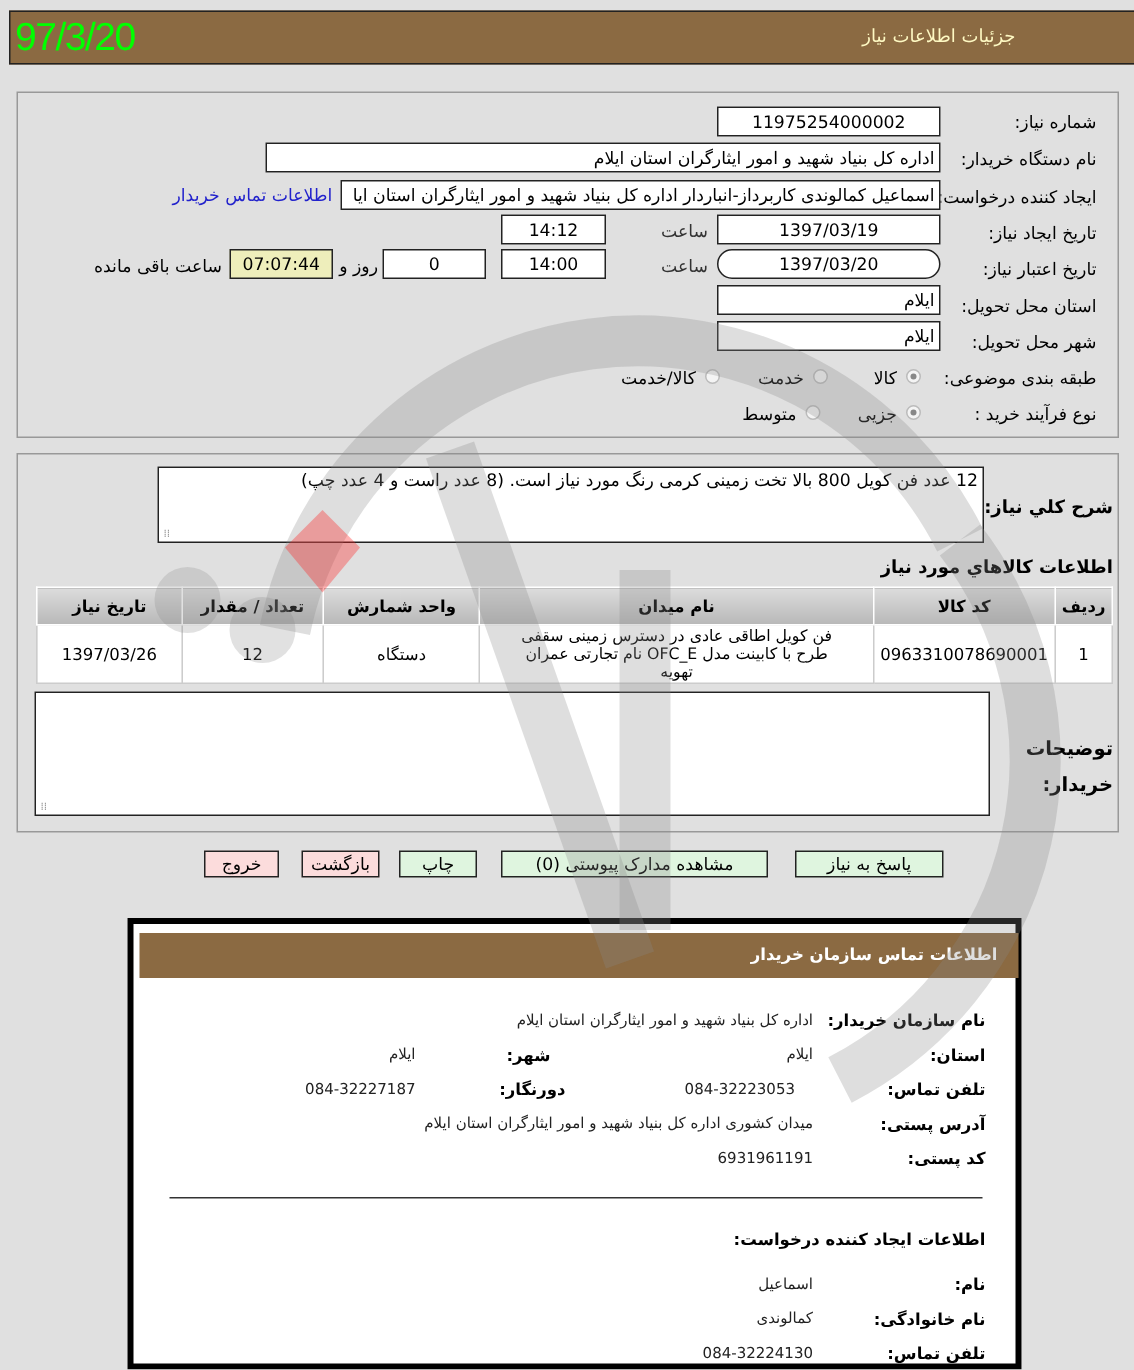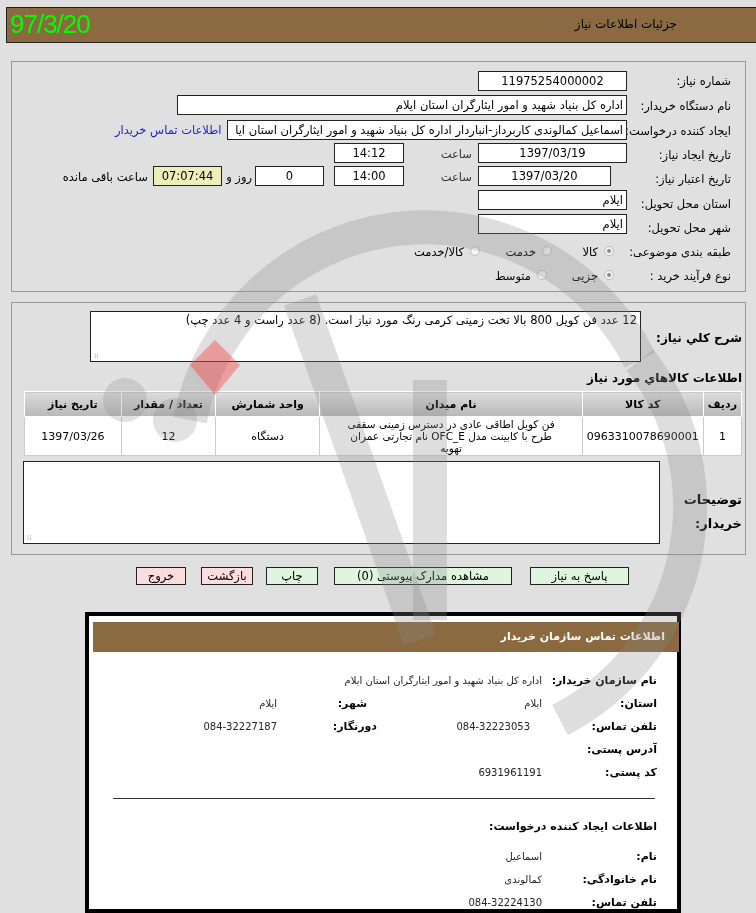--- a/index.html
+++ b/index.html
@@ -8,21 +8,21 @@
     background:#e0e0e0;
     font-family:"DejaVu Sans", sans-serif;
     font-size:11px; color:#000;
     position:relative;
   }
   .header {
     position:absolute; left:6px; top:7px; width:752px; height:36px;
     background:#8b6a42; border:1px solid #222; box-sizing:border-box;
   }
   .header .title {
-    position:absolute; right:80px; top:9px; color:#000000; font-size:12px; direction:rtl;
+    position:absolute; right:80px; top:9px; color:#fef9c3; font-size:12px; direction:rtl;
   }
   .header .date {
     position:absolute; left:3px; top:1px; color:#00ff00; font-size:26px;
     font-family:"Liberation Sans Narrow","Liberation Sans", sans-serif; letter-spacing:-1px;
   }
   .panel {
     position:absolute; border:1px solid #999; box-sizing:border-box; background:#e0e0e0;
   }
   .lbl { position:absolute; direction:rtl; text-align:right; font-size:11.5px; white-space:nowrap; }
   .box {
@@ -89,21 +89,21 @@
 <span class="lbl" style="right:25px; top:124px;">ایجاد کننده درخواست:</span>
 <div class="box r" style="left:227px; top:120px; width:400px;">اسماعیل کمالوندی کاربرداز-انباردار اداره کل بنیاد شهید و امور ایثارگران استان ایا</div>
 <span class="link" style="left:115px; top:123px;">اطلاعات تماس خریدار</span>
 
 <span class="lbl" style="right:25px; top:148px;">تاریخ ایجاد نیاز:</span>
 <div class="box c" style="left:478px; top:143px; width:149px;">1397/03/19</div>
 <span class="lbl" style="right:284px; top:147px; color:#333;">ساعت</span>
 <div class="box c" style="left:334px; top:143px; width:70px;">14:12</div>
 
 <span class="lbl" style="right:25px; top:172px;">تاریخ اعتبار نیاز:</span>
-<div class="box c" style="left:478px; top:166px; width:133px;">1397/03/20</div>
+<div class="box c" style="left:478px; top:166px; width:149px;border-radius:10px;">1397/03/20</div>
 <span class="lbl" style="right:284px; top:170px; color:#333;">ساعت</span>
 <div class="box c" style="left:334px; top:166px; width:70px;">14:00</div>
 <div class="box c" style="left:255px; top:166px; width:69px;">0</div>
 <span class="lbl" style="right:504px; top:170px;">روز و</span>
 <div class="box c yellow" style="left:153px; top:166px; width:69px;">07:07:44</div>
 <span class="lbl" style="right:608px; top:170px;">ساعت باقی مانده</span>
 
 <span class="lbl" style="right:25px; top:197px;">استان محل تحویل:</span>
 <div class="box r" style="left:478px; top:190px; width:149px;">ایلام</div>
 
@@ -120,21 +120,21 @@
 
 <span class="lbl" style="right:25px; top:269px;">نوع فرآیند خرید :</span>
 <span class="radio on" style="left:604px; top:270px;"></span>
 <span class="lbl" style="right:158px; top:269px;">جزیی</span>
 <span class="radio" style="left:537px; top:270px;"></span>
 <span class="lbl" style="right:225px; top:269px;">متوسط</span>
 
 <div class="panel" style="left:11px; top:302px; width:735px; height:253px;"></div>
 
 <span class="lbl bold" style="right:14px; top:331px; font-size:12px;">شرح کلي نیاز:</span>
-<div style="position:absolute; left:90px; top:311px; width:551px; height:51px; background:#fff; border:1px solid #222; box-sizing:border-box; direction:rtl; padding:1px 3px; font-size:11.5px;">
+<div style="position:absolute; left:105px; top:311px; width:551px; height:51px; background:#fff; border:1px solid #222; box-sizing:border-box; direction:rtl; padding:1px 3px; font-size:11.5px;">
   <span>12 عدد فن کویل 800 بالا تخت زمینی کرمی رنگ مورد نیاز است. (8 عدد راست و 4 عدد چپ)</span>
   <span class="resize">⁞⁞</span>
 </div>
 
 <span class="lbl bold" style="right:14px; top:371px; font-size:12px;">اطلاعات کالاهاي مورد نیاز</span>
 
 <table class="items" style="left:24px; top:391px; width:718px;border-radius:30px;">
   <tbody>
       <tr>
     <th style="width:90px;">تاریخ نیاز</th>
@@ -179,20 +179,21 @@
   <span class="c-val" style="right:135px; top:82px;">ایلام</span>
   <span class="c-lbl" style="right:310px; top:81px;">شهر:</span>
   <span class="c-val" style="right:400px; top:82px;">ایلام</span>
 
   <span class="c-lbl" style="right:20px; top:104px;">تلفن تماس:</span>
   <span class="c-val" style="right:147px; top:105px;">084-32223053</span>
   <span class="c-lbl" style="right:300px; top:104px;">دورنگار:</span>
   <span class="c-val" style="right:400px; top:105px;">084-32227187</span>
 
   <span class="c-lbl" style="right:20px; top:127px;">آدرس پستی:</span>
+  <span class="c-val" style="right:135px; top:128px;">میدان کشوری اداره کل بنیاد شهید و امور ایثارگران استان ایلام</span>
 
   <span class="c-lbl" style="right:20px; top:150px;">کد پستی:</span>
   <span class="c-val" style="right:135px; top:151px;">6931961191</span>
 
   <div style="position:absolute; left:24px; right:22px; top:182px; border-top:1px solid #333;"></div>
 
   <span class="c-lbl" style="right:20px; top:204px;">اطلاعات ایجاد کننده درخواست:</span>
 
   <span class="c-lbl" style="right:20px; top:234px;">نام:</span>
   <span class="c-val" style="right:135px; top:235px;">اسماعیل</span>

